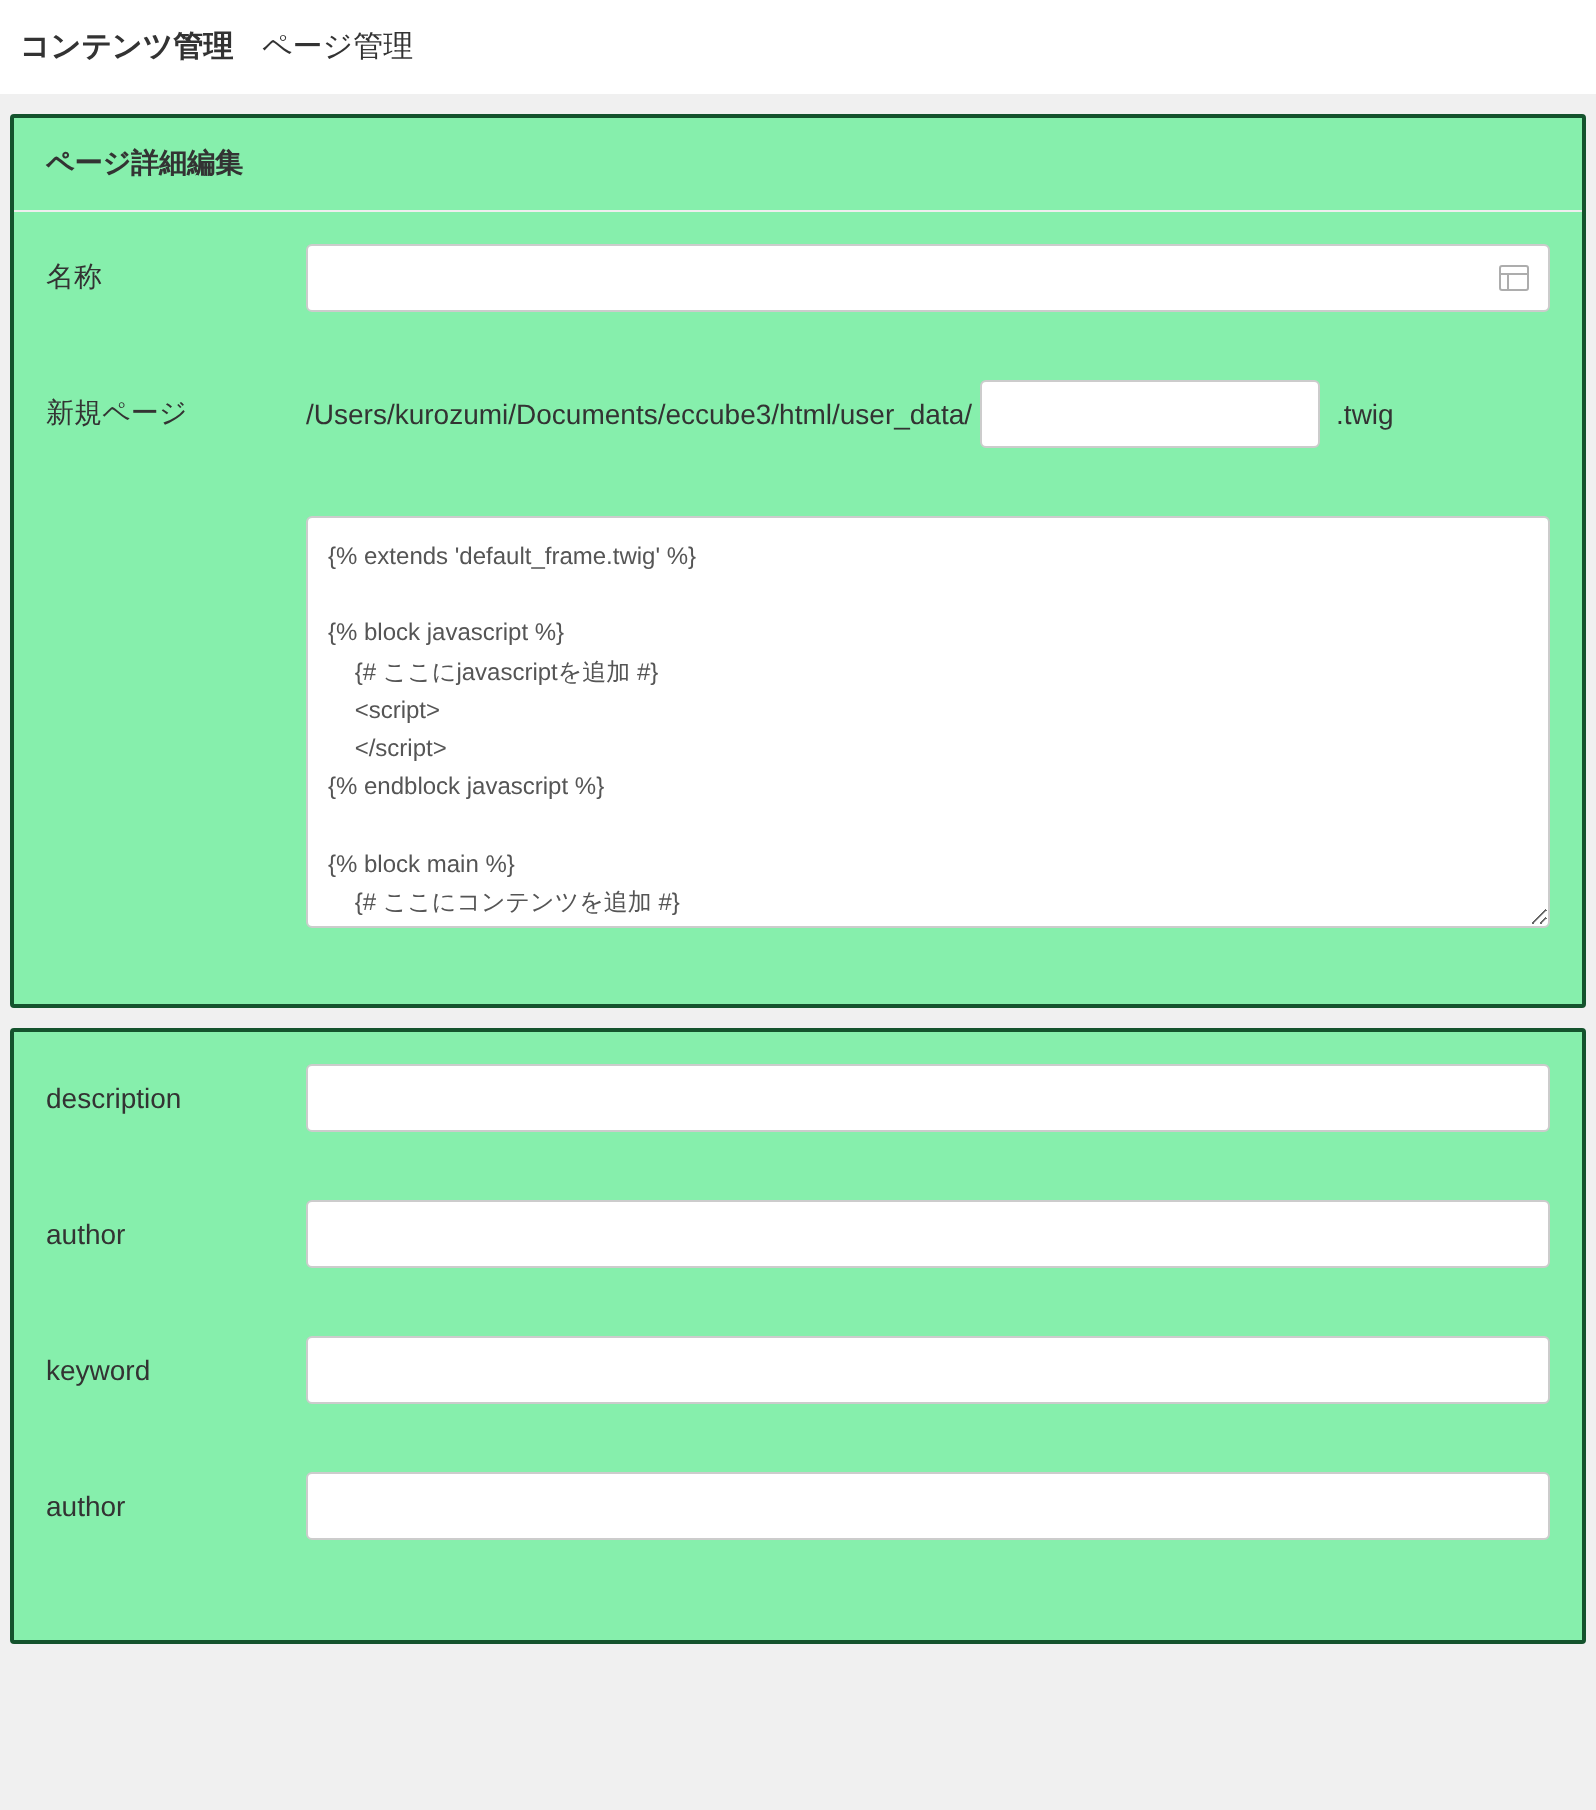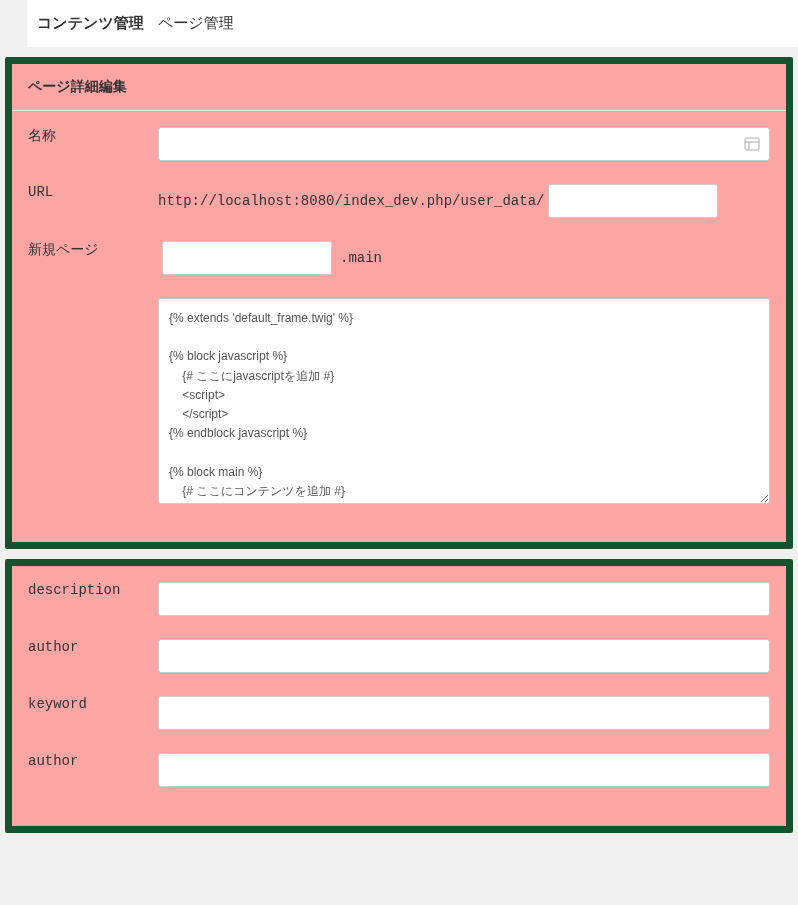--- a/index.html
+++ b/index.html
@@ -7,48 +7,47 @@
       font-family: "Hiragino Sans", "Hiragino Kaku Gothic ProN", Meiryo, sans-serif;
       background: #f0f0f0;
       width: 798px;
       font-size: 14px;
       color: #333;
     }
     .header {
       background: #fff;
       padding: 14px 10px;
       font-size: 15px;
-      margin-left: 27px;
     }
     .header-main {
       font-weight: 600;
     }
     .header-sub {
       margin-left: 10px;
       font-weight: 400;
     }
     .panel {
-      background: #fca5a5;
+      background: #86efac;
       margin: 10px 5px;
-      border: 7px solid #14532d;
+      border: 2px solid #14532d;
       border-radius: 2px;
     }
     .panel-title {
       padding: 14px 16px;
       font-weight: 600;
       font-size: 14px;
       border-bottom: 1px solid #eee;
     }
     .panel-body {
       padding: 16px;
     }
     .form-row {
       display: flex;
-      margin-bottom: 23px;
-      font-family: Liberation Mono, monospace;
+      align-items: center;
+      margin-bottom: 34px;
     }
     .form-row-top {
       display: flex;
       align-items: flex-start;
       margin-bottom: 22px;
     }
     .form-label {
       width: 130px;
       flex-shrink: 0;
       font-size: 14px;
@@ -136,33 +135,27 @@
             <svg viewBox="0 0 16 16" fill="none" stroke="#777" stroke-width="1">
               <rect x="1" y="2" width="14" height="12" rx="1"></rect>
               <line x1="1" y1="6" x2="15" y2="6"></line>
               <line x1="5" y1="6" x2="5" y2="14"></line>
             </svg>
           </span>
         </div>
       </div>
     </div>
 
-    <div class="form-row">
-      <div class="form-label">URL</div>
-      <div class="form-value">
-        <span class="prefix-text">http://localhost:8080/index_dev.php/user_data/</span>
+
+    <div class="form-row">
+      <div class="form-label">新規ページ</div>
+      <div class="form-value">
+        <span class="prefix-text">/Users/kurozumi/Documents/eccube3/html/user_data/</span>
         <input type="text" class="text-input-small" value="" style="">
-      </div>
-    </div>
-
-    <div class="form-row">
-      <div class="form-label">新規ページ</div>
-      <div class="form-value">
-        <input type="text" class="text-input-small" value="" style="">
-        <span class="suffix-text">.main</span>
+        <span class="suffix-text">.twig</span>
       </div>
     </div>
 
     <div class="form-row-top">
       <div class="form-label"></div>
       <div class="form-value">
         <textarea class="code-textarea" style="">{% extends 'default_frame.twig' %}
 
 {% block javascript %}
     {# ここにjavascriptを追加 #}

